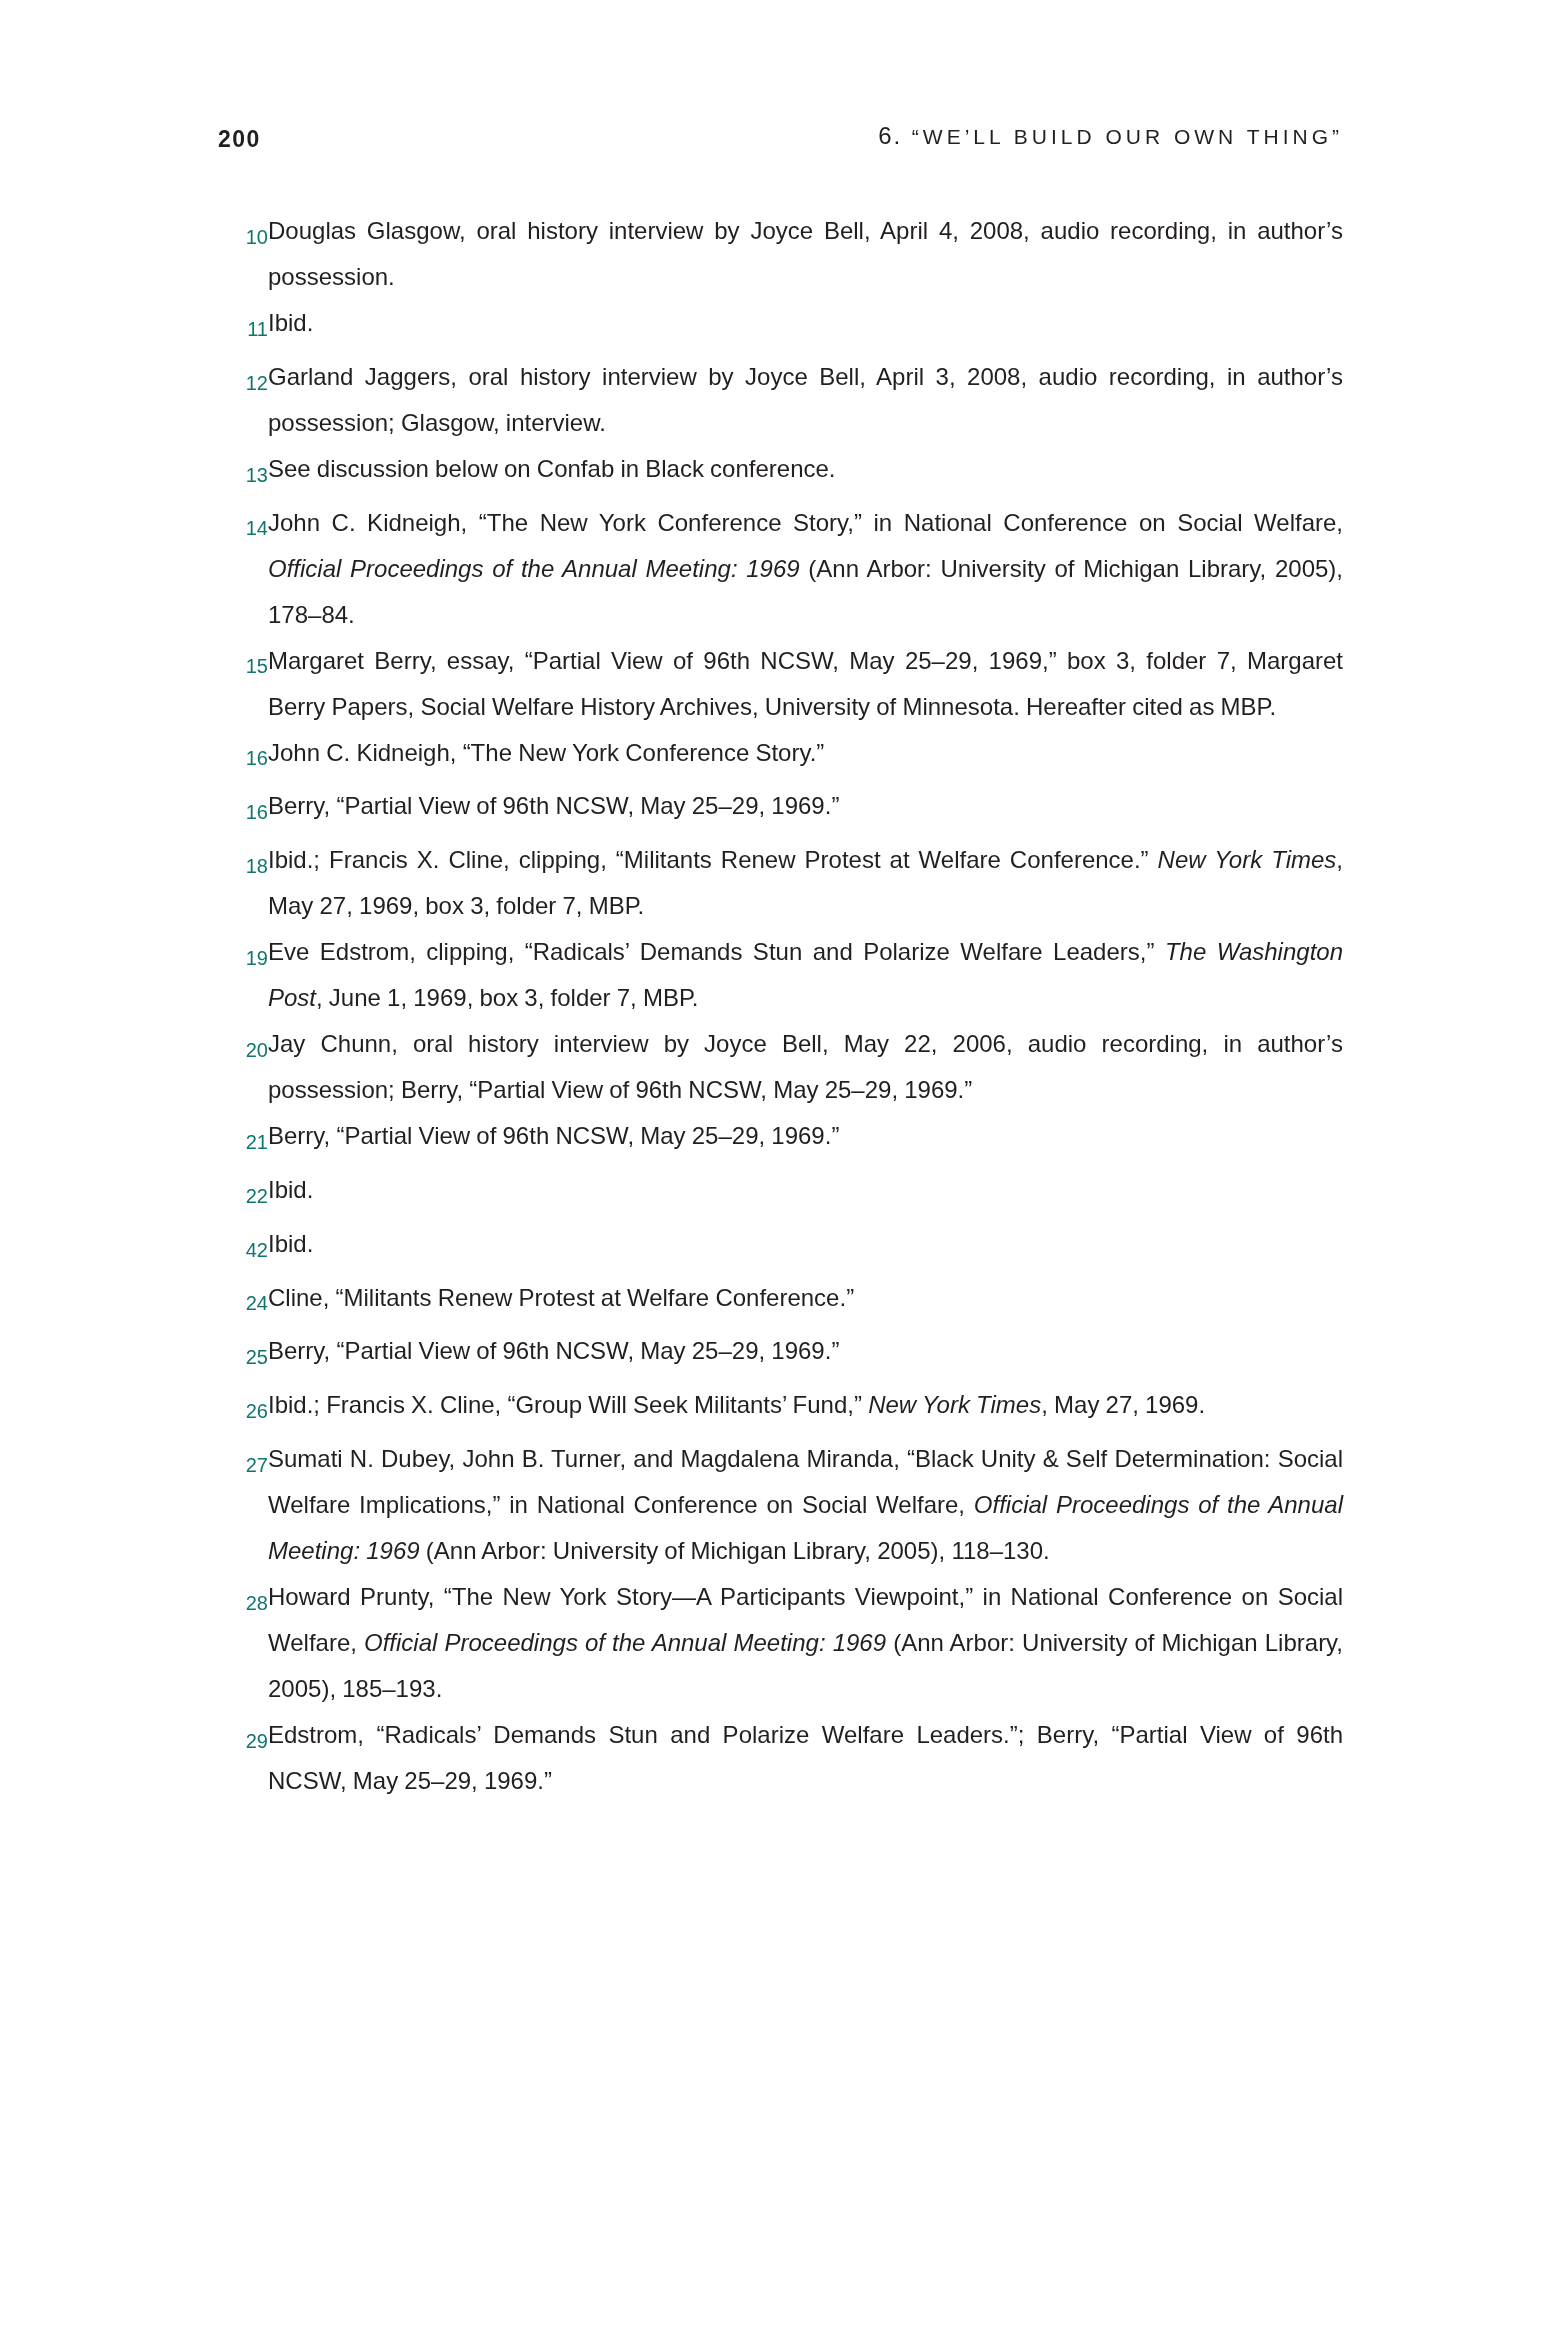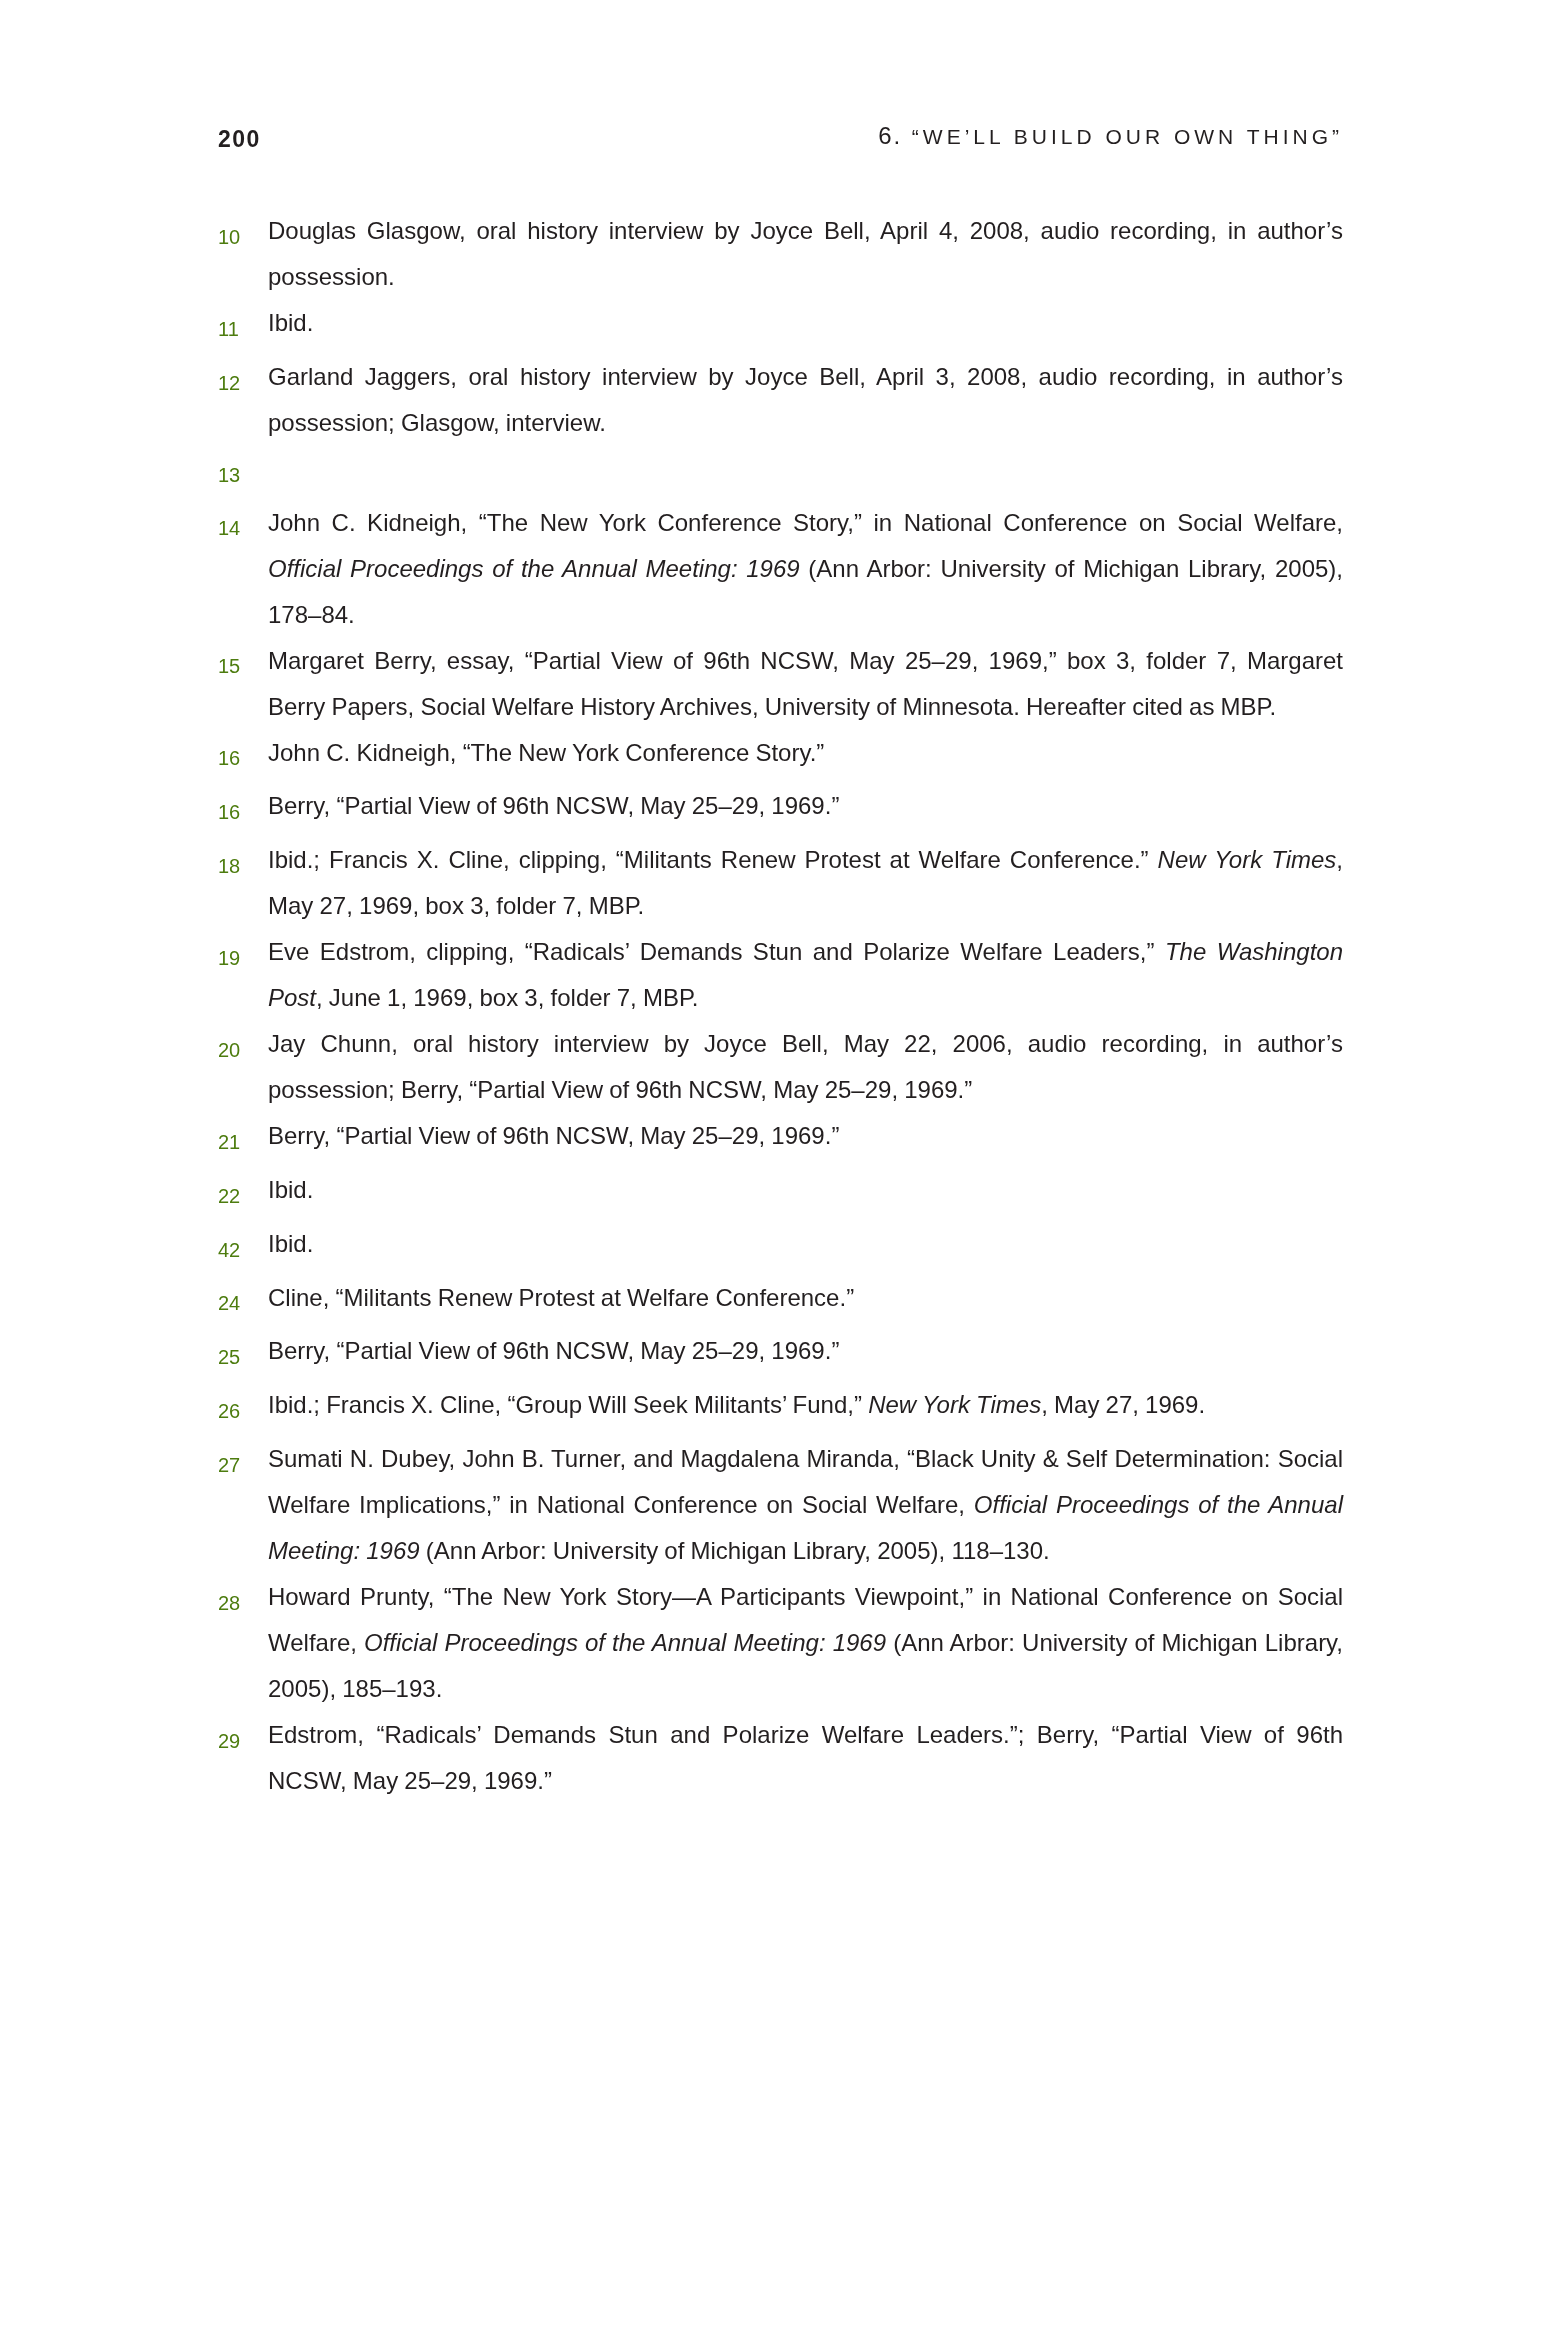--- a/index.html
+++ b/index.html
@@ -61,21 +61,22 @@
     padding: 0;
   }
   .note-num {
     flex: 0 0 50px;
     width: 50px;
     font-family: "Liberation Sans", "DejaVu Sans", sans-serif;
     font-size: 20px;
     line-height: 50px;
     padding-top: 3.8px;
     box-sizing: border-box;
-    color: #4d7c0f;
+    color: #0f766e;
+    text-align: right;
   }
   .note-text {
     flex: 1 1 auto;
     font-family: Liberation Sans, sans-serif;
     font-size: 24px;
     line-height: 46px;
     text-align: justify;
     text-align-last: left;
     hyphens: manual;
     word-spacing: -0.5px;
@@ -100,20 +101,21 @@
     <li class="note">
     <span class="note-num">11</span>
     <span class="note-text"><span>Ibid.</span></span>
   </li>
     <li class="note">
     <span class="note-num">12</span>
     <span class="note-text"><span>Garland Jaggers, oral history interview by Joyce Bell, April 3, 2008, audio re­cording, in author’s possession; Glasgow, interview.</span></span>
   </li>
     <li class="note">
     <span class="note-num">13</span>
+    <span class="note-text"><span>See discussion below on Confab in Black conference.</span></span>
   </li>
     <li class="note">
     <span class="note-num">14</span>
     <span class="note-text"><span>John C. Kidneigh, “The New York Conference Story,” in National Confer­ence on Social Welfare, </span><i>Official Proceedings of the Annual Meeting: 1969</i><span> (Ann Arbor: University of Michigan Library, 2005), 178–84.</span></span>
   </li>
     <li class="note">
     <span class="note-num">15</span>
     <span class="note-text"><span>Margaret Berry, essay, “Partial View of 96th NCSW, May 25–29, 1969,” box 3, folder 7, Margaret Berry Papers, Social Welfare History Archives, University of Minnesota. Hereafter cited as MBP.</span></span>
   </li>
     <li class="note">

